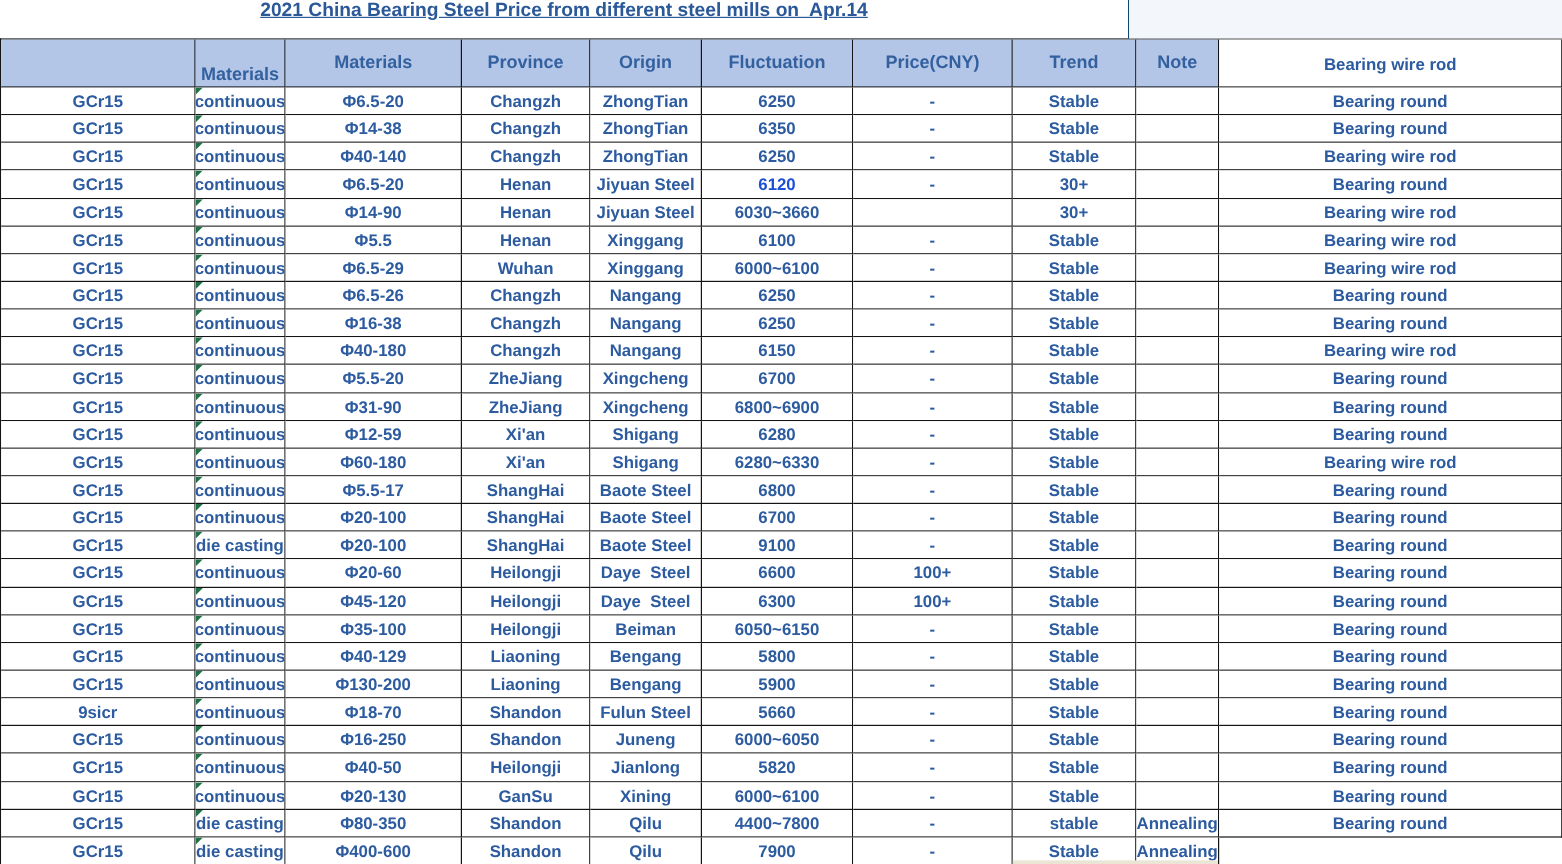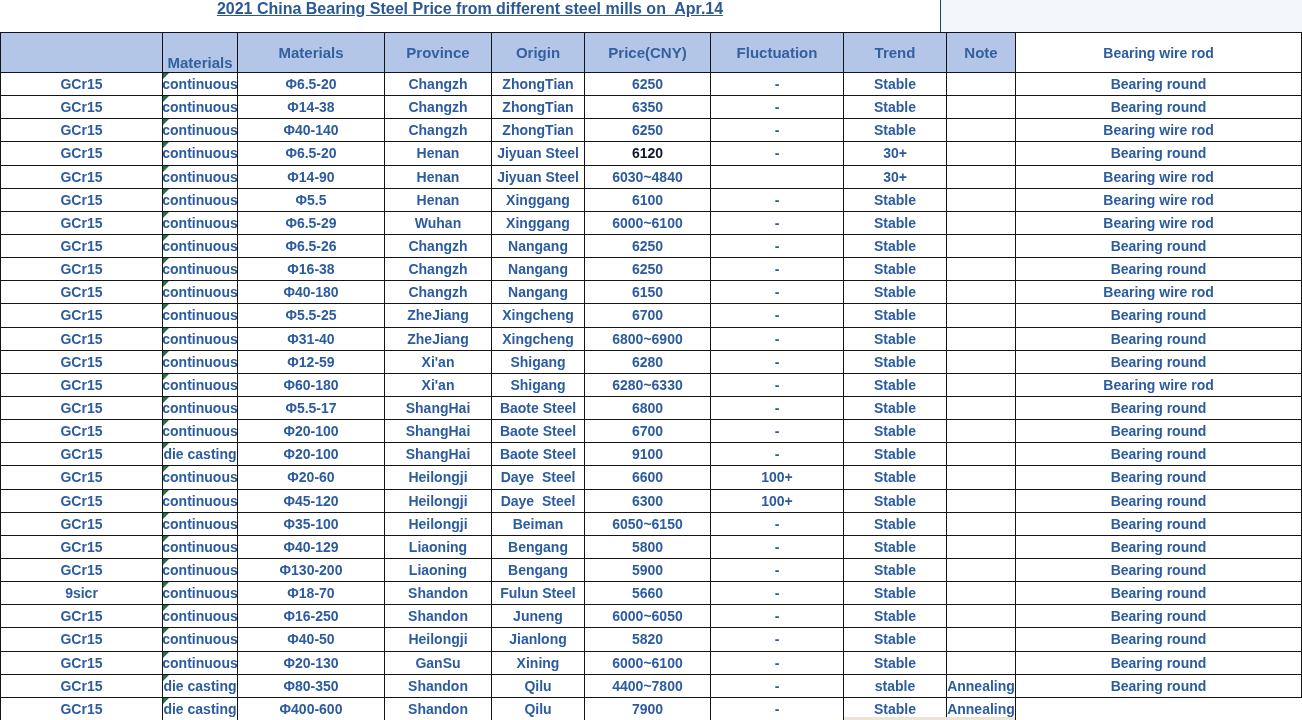--- a/index.html
+++ b/index.html
@@ -30,21 +30,21 @@
     display:flex; align-items:center; justify-content:center; text-align:center;
   }
   .hcell.wrap { align-items:flex-start; }
   .hcell.wrap span { display:block; width:100%; word-break:break-all; line-height:19px; padding-top:20px; }
   .cell {
     position:relative; background:#fff; box-sizing:border-box; overflow:hidden;
     border-right:1px solid #141414; border-bottom:1px solid #141414;
     color:#2c5b9f; font-size:14px; white-space:pre;
     display:flex; align-items:center; justify-content:center;
   }
-  .cell.price-hl { color:#0f172a; }
+  .cell.price-hl { color:#1d4ed8; }
   .tri {
     position:absolute; top:0; left:0; width:0; height:0;
     border-top:6px solid #1e7145; border-right:6px solid transparent;
   }
   .strip { position:absolute; left:844px; top:717px; width:171px; height:3px; background:#eae5d4; }
 </style>
 </head>
 <body>
 
 <div class="sheet">
@@ -66,24 +66,24 @@
     <div class="hcell">
         <span>Materials</span>
       </div>
     <div class="hcell">
         <span>Province</span>
       </div>
     <div class="hcell">
         <span>Origin</span>
       </div>
     <div class="hcell">
+        <span>Fluctuation</span>
+      </div>
+    <div class="hcell">
         <span>Price(CNY)</span>
-      </div>
-    <div class="hcell">
-        <span>Fluctuation</span>
       </div>
     <div class="hcell">
         <span>Trend</span>
       </div>
     <div class="hcell">
         <span>Note</span>
       </div>
 
   <div class="row">
     <div class="cell">Bearing wire rod</div>
@@ -137,21 +137,21 @@
     <div class="cell"></div>
   </div>
 
   <div class="row">
     <div class="cell">Bearing round</div>
     <div class="cell">GCr15</div>
     <div class="cell"><i class="tri"></i><span class="v">continuous</span></div>
     <div class="cell">Φ14-90</div>
     <div class="cell">Henan</div>
     <div class="cell">Jiyuan Steel</div>
-    <div class="cell">6030~4840</div>
+    <div class="cell">6030~3660</div>
     <div class="cell"></div>
     <div class="cell">30+</div>
     <div class="cell"></div>
   </div>
 
   <div class="row">
     <div class="cell">Bearing wire rod</div>
     <div class="cell">GCr15</div>
     <div class="cell"><i class="tri"></i><span class="v">continuous</span></div>
     <div class="cell">Φ5.5</div>
@@ -212,34 +212,34 @@
     <div class="cell">6150</div>
     <div class="cell">-</div>
     <div class="cell">Stable</div>
     <div class="cell"></div>
   </div>
 
   <div class="row">
     <div class="cell">Bearing wire rod</div>
     <div class="cell">GCr15</div>
     <div class="cell"><i class="tri"></i><span class="v">continuous</span></div>
-    <div class="cell">Φ5.5-25</div>
+    <div class="cell">Φ5.5-20</div>
     <div class="cell">ZheJiang</div>
     <div class="cell">Xingcheng</div>
     <div class="cell">6700</div>
     <div class="cell">-</div>
     <div class="cell">Stable</div>
     <div class="cell"></div>
   </div>
 
   <div class="row">
     <div class="cell">Bearing round</div>
     <div class="cell">GCr15</div>
     <div class="cell"><i class="tri"></i><span class="v">continuous</span></div>
-    <div class="cell">Φ31-40</div>
+    <div class="cell">Φ31-90</div>
     <div class="cell">ZheJiang</div>
     <div class="cell">Xingcheng</div>
     <div class="cell">6800~6900</div>
     <div class="cell">-</div>
     <div class="cell">Stable</div>
     <div class="cell"></div>
   </div>
 
   <div class="row">
     <div class="cell">Bearing round</div>

